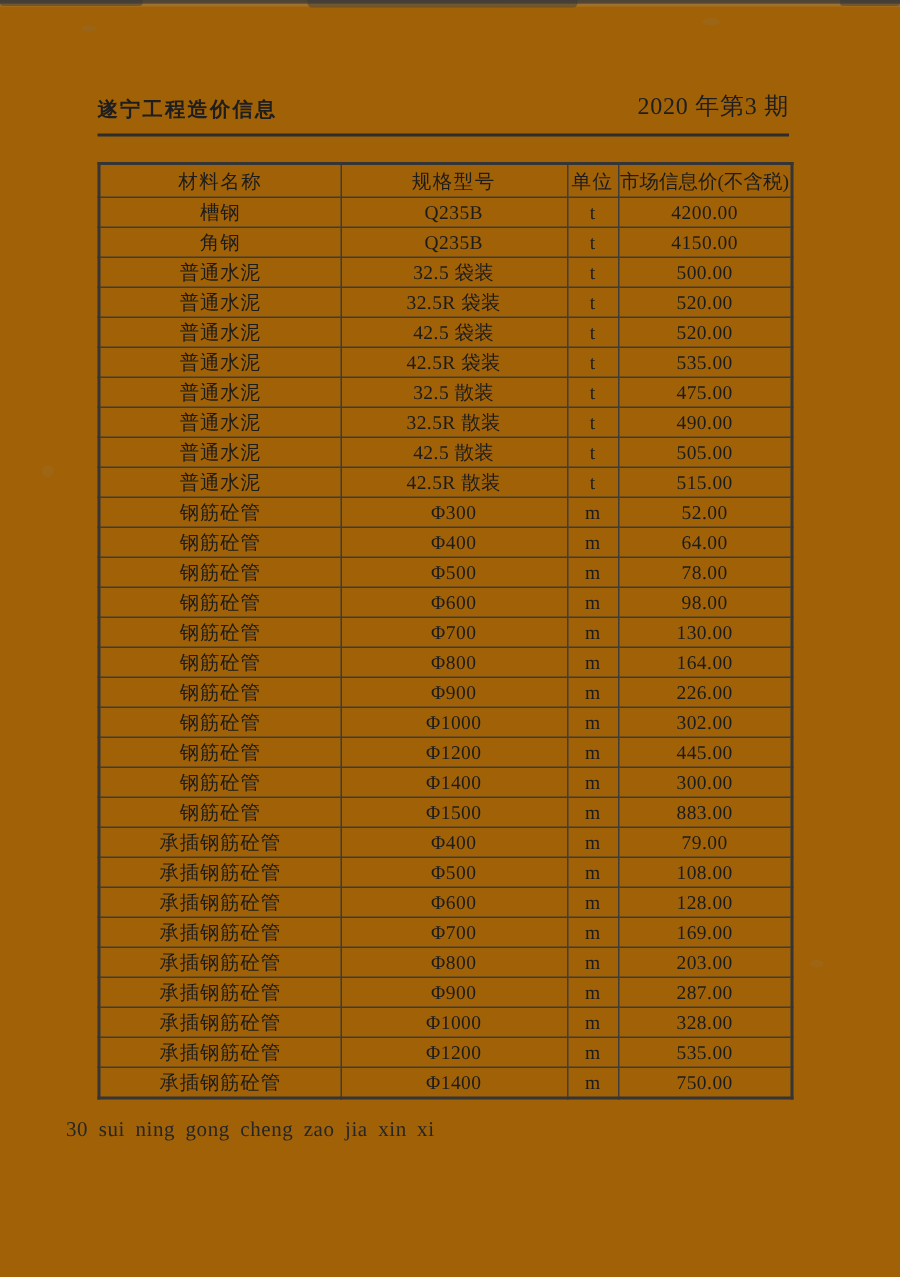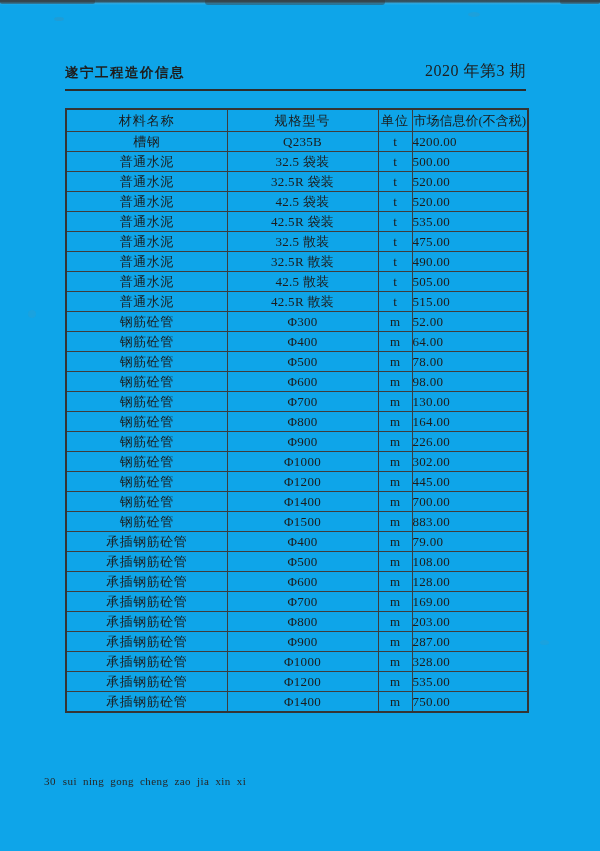--- a/index.html
+++ b/index.html
@@ -6,21 +6,21 @@
     margin: 0;
     padding: 0;
     background: #e8e8e6;
     font-family: "Liberation Serif", "DejaVu Serif", serif;
   }
   .page {
     position: relative;
     width: 600px;
     height: 851px;
     margin: 0 auto;
-    background: #0ea5e9;
+    background: #a16207;
     overflow: hidden;
     color: #1e1e1e;
   }
   
   .scan-edge-top {
     position: absolute; top: 0; left: 0; width: 600px; height: 5px;
     background: linear-gradient(to bottom,
       rgba(62,62,62,0.85) 0px, rgba(62,62,62,0.75) 2px,
       rgba(150,150,150,0.30) 3px, rgba(220,220,220,0.10) 4px, transparent 5px);
   }
@@ -81,28 +81,28 @@
     height: 21px;
     font-weight: normal;
     text-align: center;
     letter-spacing: 1px;
   }
   table.price-table thead th.hc3 { letter-spacing: 0; }
   table.price-table tbody td { height: 19px; }
   td.c0 { text-align: center; padding-left: 8px;  letter-spacing: 0.5px; }
   td.c1 { text-align: center; padding-left: 10px; letter-spacing: 0.3px; }
   td.c2 { text-align: center; }
-  td.c3 { letter-spacing: 0.3px; }
+  td.c3 { text-align: center; letter-spacing: 0.3px; }
 
   
   .page-footer {
     position: absolute;
     left: 44px;
-    top: 775px;
-    font-size: 11px;
+    top: 746px;
+    font-size: 14px;
     color: #262626;
     letter-spacing: 0.4px;
   }
   .page-footer .pnum { margin-right: 7px; }
   .page-footer .caption { word-spacing: 3px; }
 </style>
 </head>
 <body>
 
 <div class="page">
@@ -137,20 +137,26 @@
       </tr>
     </thead>
     <tbody>
         <tr>
           <td class="c0">槽钢</td>
           <td class="c1">Q235B</td>
           <td class="c2">t</td>
           <td class="c3">4200.00</td>
         </tr>
         <tr>
+          <td class="c0">角钢</td>
+          <td class="c1">Q235B</td>
+          <td class="c2">t</td>
+          <td class="c3">4150.00</td>
+        </tr>
+        <tr>
           <td class="c0">普通水泥</td>
           <td class="c1">32.5 袋装</td>
           <td class="c2">t</td>
           <td class="c3">500.00</td>
         </tr>
         <tr>
           <td class="c0">普通水泥</td>
           <td class="c1">32.5R 袋装</td>
           <td class="c2">t</td>
           <td class="c3">520.00</td>
@@ -242,21 +248,21 @@
         <tr>
           <td class="c0">钢筋砼管</td>
           <td class="c1">Φ1200</td>
           <td class="c2">m</td>
           <td class="c3">445.00</td>
         </tr>
         <tr>
           <td class="c0">钢筋砼管</td>
           <td class="c1">Φ1400</td>
           <td class="c2">m</td>
-          <td class="c3">700.00</td>
+          <td class="c3">300.00</td>
         </tr>
         <tr>
           <td class="c0">钢筋砼管</td>
           <td class="c1">Φ1500</td>
           <td class="c2">m</td>
           <td class="c3">883.00</td>
         </tr>
         <tr>
           <td class="c0">承插钢筋砼管</td>
           <td class="c1">Φ400</td>

